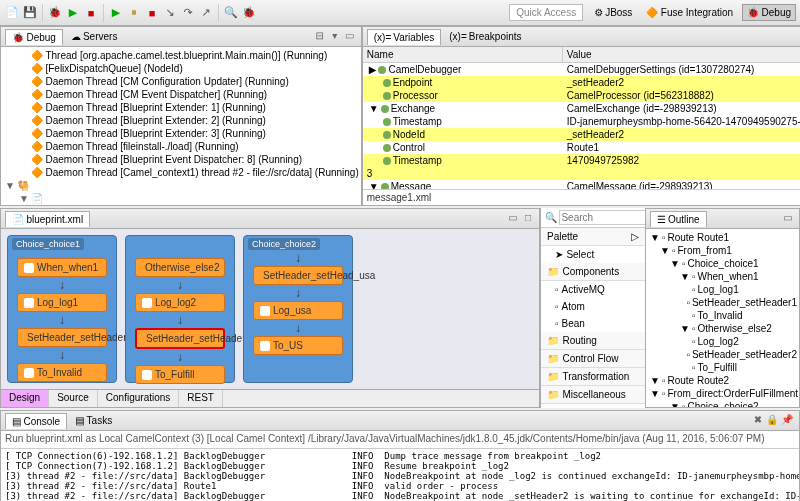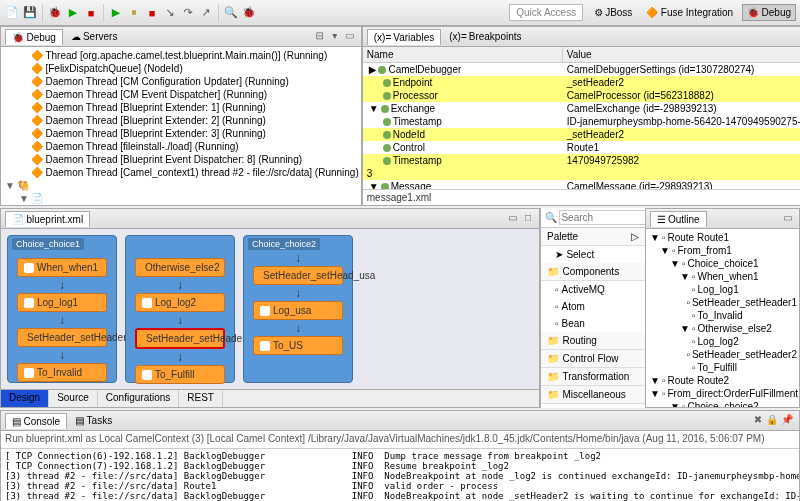--- a/index.html
+++ b/index.html
@@ -36,21 +36,21 @@
 .editor-tab{height:20px;background:linear-gradient(#f0f0f0,#ddd);border-bottom:1px solid #aaa;display:flex;align-items:center;padding:0 4px}
 .canvas{flex:1;background:#e8e8f0;display:flex;gap:8px;padding:6px;overflow:auto}
 .route-box{background:#5898d8;border:1px solid #4070a0;border-radius:4px;padding:18px 8px 8px;position:relative;min-width:110px}
 .route-label{position:absolute;top:2px;left:4px;font-size:9px;color:#fff;background:rgba(0,0,0,0.2);padding:1px 4px;border-radius:2px}
 .node{background:#ffa030;border:1px solid #cc7020;border-radius:3px;padding:3px 6px;margin:4px auto;font-size:9px;color:#333;display:flex;align-items:center;gap:3px;width:90px}
 .node .ni{width:10px;height:10px;background:#fff;border-radius:2px}
 .node.bp{border:2px solid #d00}
 .arrow{text-align:center;color:#333;font-size:12px;line-height:8px}
 .editor-bottom-tabs{height:18px;background:#eee;border-top:1px solid #aaa;display:flex}
 .editor-bottom-tabs .bt{padding:2px 8px;font-size:10px;border-right:1px solid #ccc}
-.editor-bottom-tabs .bt.active{background:#1d4ed8}
+.editor-bottom-tabs .bt.active{background:#f0abfc}
 .palette{width:105px;border-left:1px solid #aaa;background:#fff;display:flex;flex-direction:column}
 .pal-search{padding:2px;border-bottom:1px solid #ccc;display:flex}
 .pal-search input{flex:1;border:1px solid #ccc;font-size:10px;padding:1px}
 .pal-section{padding:3px 6px;font-size:10px;border-bottom:1px solid #ddd;background:#f8f8f8;display:flex;align-items:center;gap:3px}
 .pal-item{padding:3px 6px 3px 14px;font-size:10px;display:flex;align-items:center;gap:3px}
 .outline{width:155px;border:1px solid #aaa;background:#fff;display:flex;flex-direction:column}
 .outline-tree{padding:2px;overflow:auto;flex:1;font-size:10px}
 .out-item{padding:1px 0;display:flex;align-items:center;gap:2px;white-space:nowrap}
 .console{height:93px;border:1px solid #aaa;background:#fff;margin-top:2px;display:flex;flex-direction:column}
 .console-header{height:18px;font-size:10px;padding:2px 4px;border-bottom:1px solid #ccc;color:#555}

